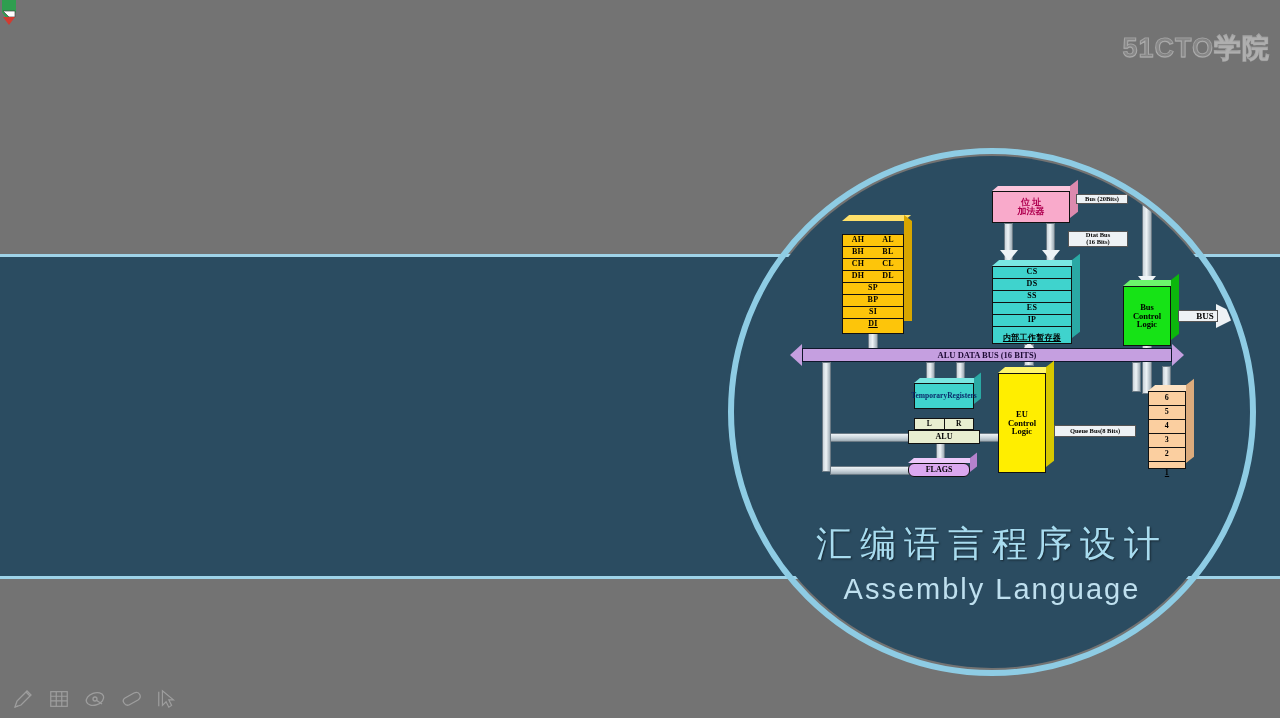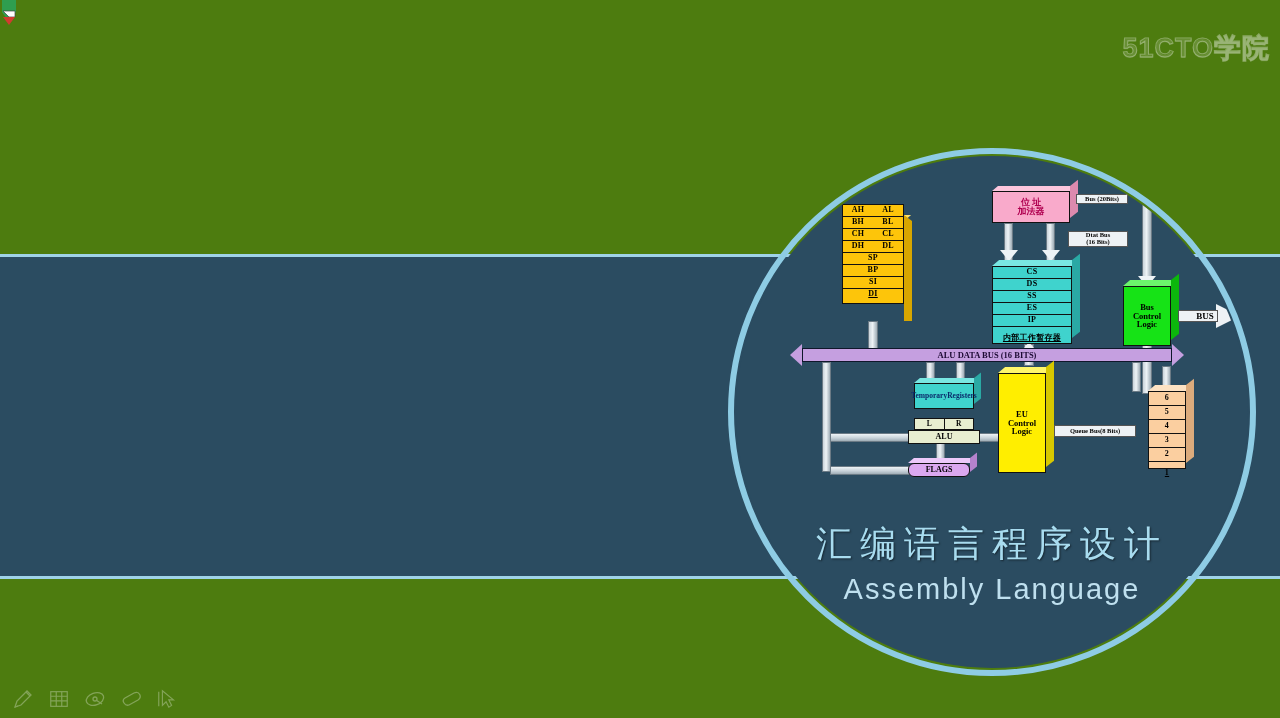--- a/index.html
+++ b/index.html
@@ -7,21 +7,21 @@
     background: #000;
   }
   body {
     font-family: "Liberation Sans", sans-serif;
   }
   .slide {
     position: relative;
     width: 1280px;
     height: 718px;
     overflow: hidden;
-    background: #4d7c0f;
+    background: #737373;
   }
   
   .band-dark {
     position: absolute;
     left: 0; top: 254px;
     width: 1280px; height: 325px;
     background: #2b4c61;
     border-top: 3px solid #9fd3e8;
     border-bottom: 3px solid #9fd3e8;
     box-sizing: border-box;
@@ -130,21 +130,21 @@
     justify-content: center;
     height: 11px;
   }
   .blk .row:last-child { border-bottom: none; text-decoration: underline; }
   .blk .row .half {
     flex: 1 1 50%;
   }
 
   
   .gen-regs {
-    left: 46px; top: 28px;
+    left: 46px; top: 58px;
     width: 62px; height: 100px;
     background: #fdc50a;
   }
   .gen-regs-side {
     position: absolute;
     left: 108px; top: 39px;
     width: 0; height: 0;
     border-left: 8px solid #d8a600;
     border-top: 6px solid transparent;
     border-bottom: 0 solid transparent;

